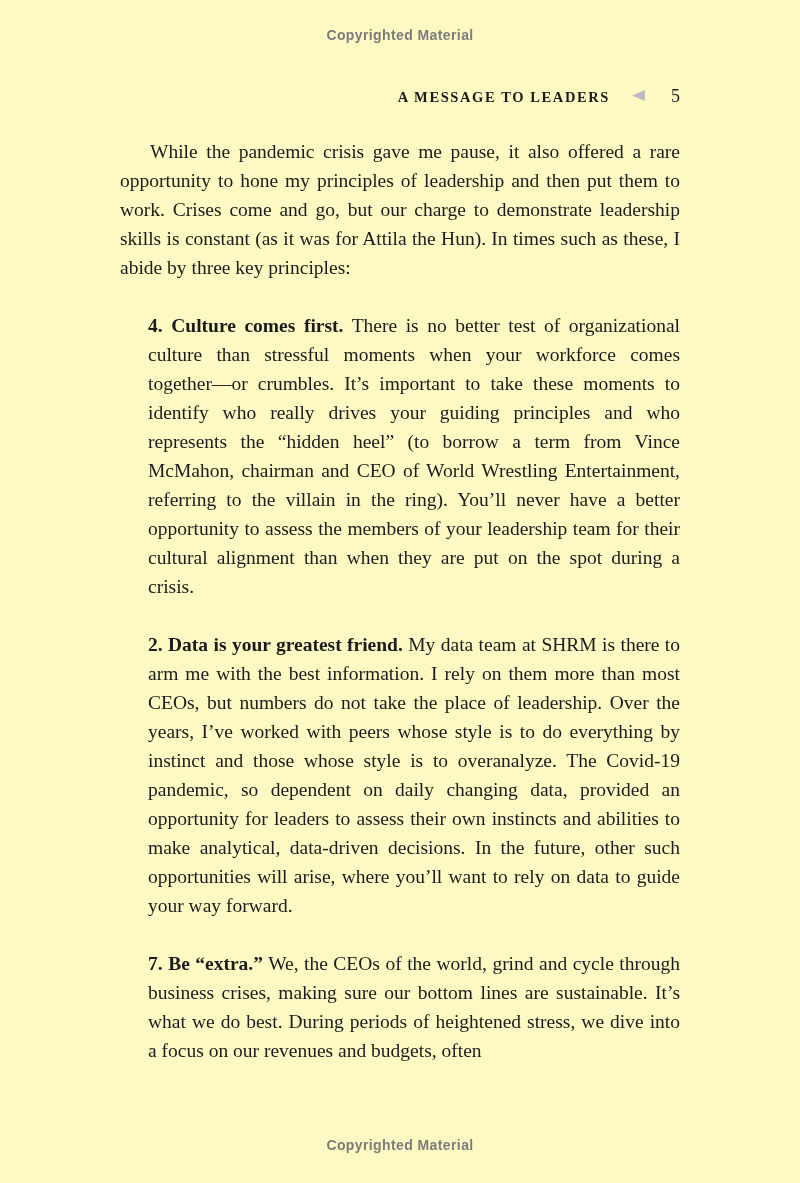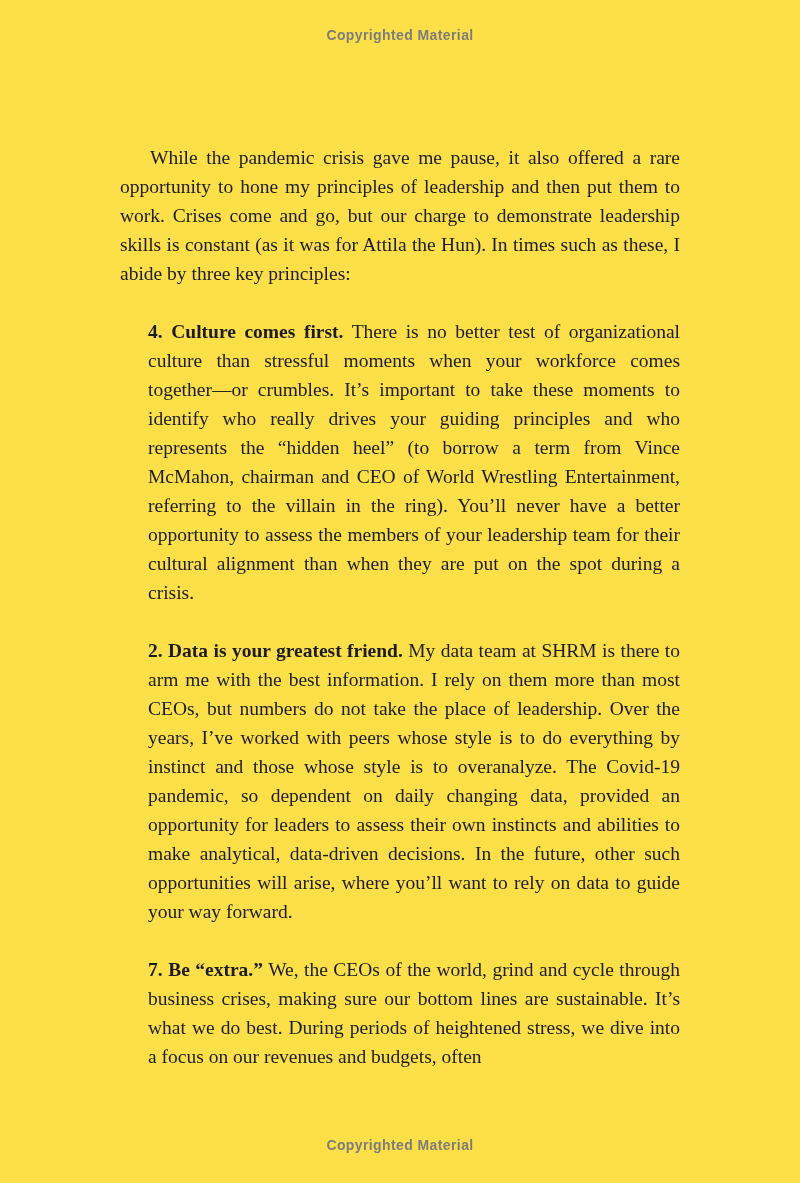--- a/index.html
+++ b/index.html
@@ -4,21 +4,21 @@
 <style>
   html, body {
     margin: 0;
     padding: 0;
     background: #ffffff;
   }
   .page {
     position: relative;
     width: 800px;
     height: 1183px;
-    background: #fde047;
+    background: #fef9c3;
     overflow: hidden;
   }
   .copyright {
     position: absolute;
     left: 0;
     width: 100%;
     text-align: center;
     font-family: "Liberation Sans", sans-serif;
     font-weight: 700;
     font-size: 14px;
@@ -50,21 +50,21 @@
   }
   .running-header .pagenum {
     display: inline-block;
     margin-left: 26px;
     font-size: 18px;
     font-weight: 500;
   }
 
   .body-text {
     position: absolute;
-    top: 143px;
+    top: 137px;
     left: 120px;
     width: 560px;
     font-family: "Liberation Serif", serif;
     font-size: 19.5px;
     line-height: 29px;
     color: #1b1b1b;
     text-align: justify;
   }
   .body-text p { margin: 0; }
   p.intro {
@@ -78,20 +78,25 @@
     font-weight: 700;
   }
 </style>
 </head>
 <body>
 
 <div class="page">
 
   <div class="copyright top">Copyrighted Material</div>
 
+  <div class="running-header">
+    <span class="title">A MESSAGE TO LEADERS</span><span class="tri"><svg width="13" height="11" viewBox="0 0 13 11">
+          <polygon points="13,0 13,11 0,5.5" fill="#bcbcbc"></polygon>
+        </svg></span><span class="pagenum">5</span>
+  </div>
 
   <div class="body-text">
 
     <p class="intro">While the pandemic crisis gave me pause, it also offered a rare opportunity to hone my principles of leadership and then put them to work. Crises come and go, but our charge to demonstrate leadership skills is constant (as it was for Attila the Hun). In times such as these, I abide by three key principles:</p>
 
     <p class="principle">
       <b>4. Culture comes first.</b>
       <span>There is no better test of organizational culture than stressful moments when your workforce comes together—or crumbles. It’s important to take these moments to identify who really drives your guiding principles and who represents the “hidden heel” (to borrow a term from Vince McMahon, chairman and CEO of World Wrestling Entertainment, referring to the villain in the ring). You’ll never have a better opportunity to assess the members of your leadership team for their cultural alignment than when they are put on the spot during a crisis.</span>
     </p>
 

